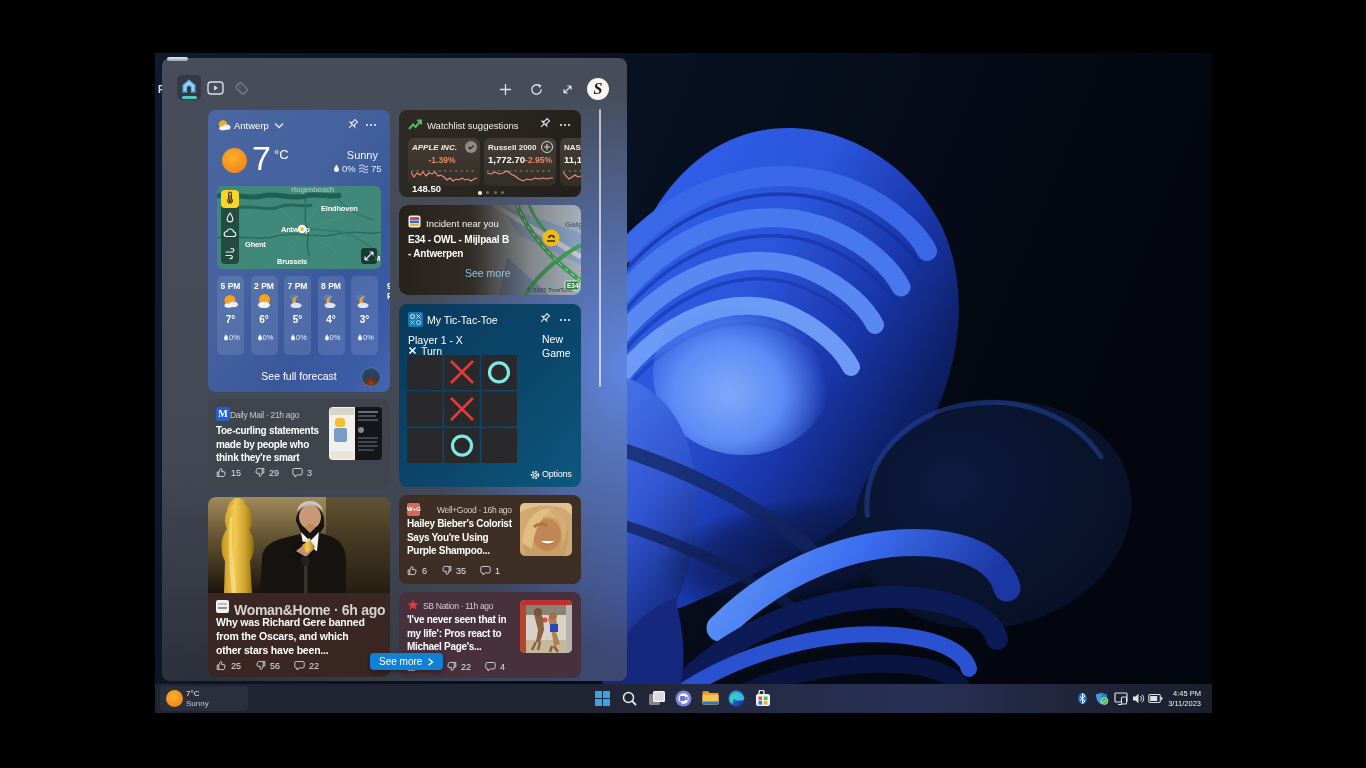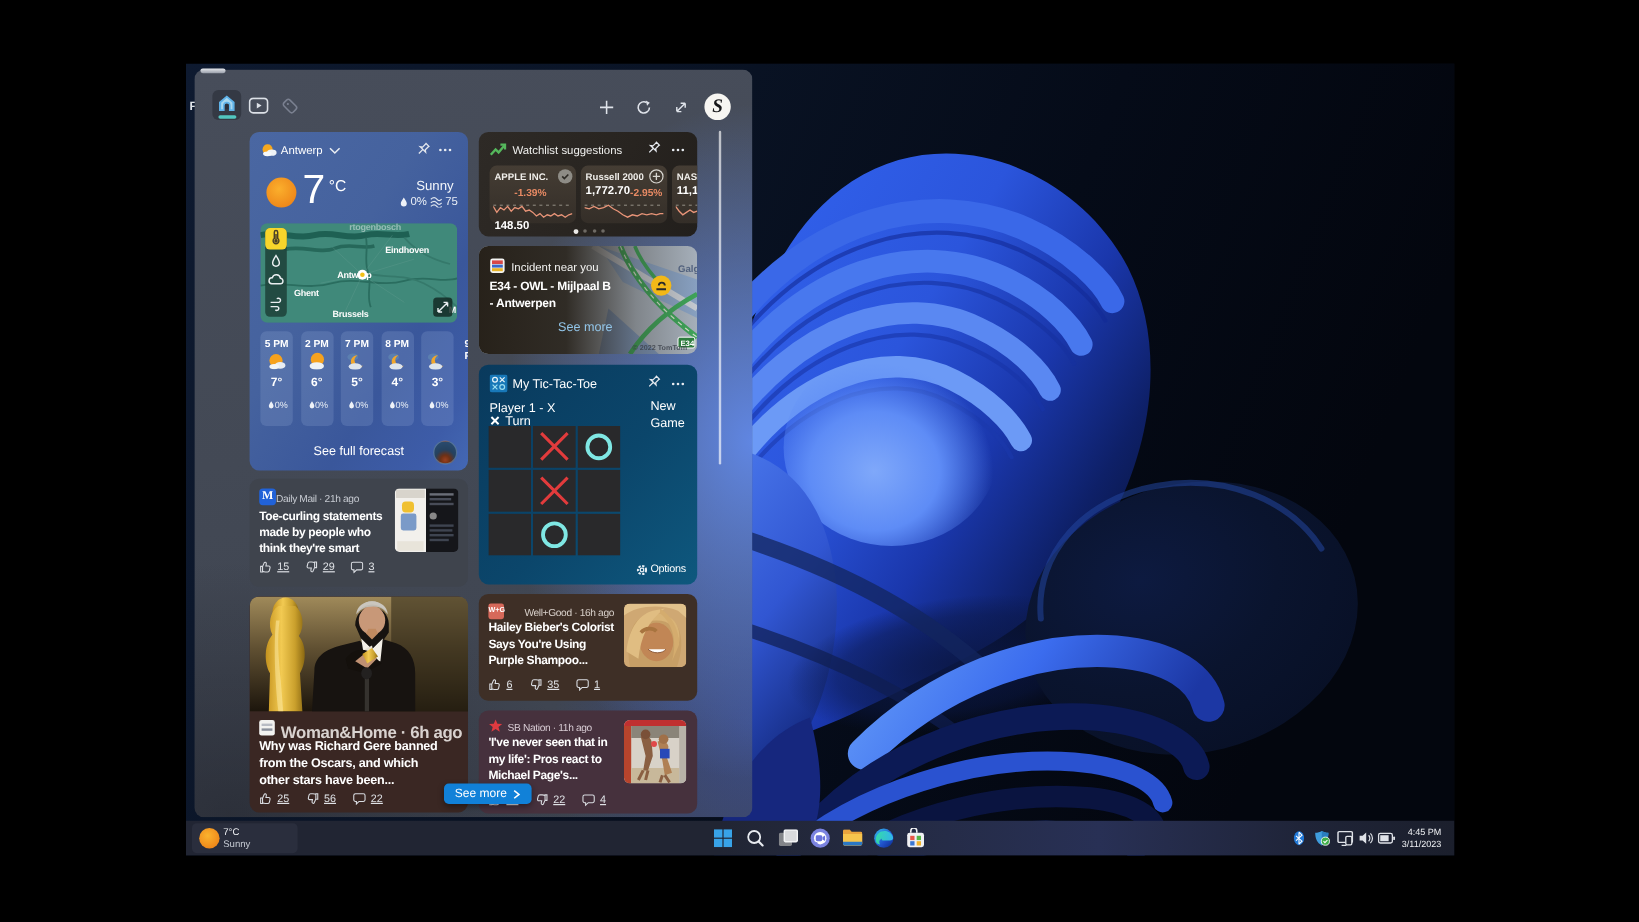--- a/index.html
+++ b/index.html
@@ -9,21 +9,21 @@
 #wall{position:absolute;left:0;top:0;}
 #taskbar{position:absolute;left:0;top:631px;width:1057px;height:29px;background:linear-gradient(90deg,#212533 0%,#212533 42%,#252c48 60%,#283055 72%,#1f2438 88%,#1b1f2c 100%);}
 #panel{position:absolute;left:7px;top:5px;width:465px;height:623px;border-radius:8px;overflow:hidden;
 background:
 radial-gradient(280px 380px at 465px 310px, rgba(96,134,226,1), rgba(96,134,226,0) 74%),
 radial-gradient(220px 280px at 465px 545px, rgba(58,80,165,0.6), rgba(58,80,165,0) 75%),
 radial-gradient(420px 300px at 30px 620px, rgba(30,32,40,0.55), rgba(30,32,40,0) 70%),
 linear-gradient(175deg,#474d5a 0%,#434955 50%,#3d434f 100%);}
 .card{position:absolute;border-radius:8px;overflow:hidden;}
 .hrow{position:absolute;display:flex;align-items:center;}
-.rx{display:flex;gap:4px;color:#dfe2e6;font-size:9px;text-decoration:underline;}
+.rx{display:flex;align-items:center;gap:4px;color:#dfe2e6;font-size:9px;}
 svg{display:block;}
 .abs{position:absolute;}
 </style>
 </head>
 <body>
 <div id="desktop">
   <svg id="wall" width="1057" height="660" viewBox="0 0 1057 660">
     <defs>
       <linearGradient id="bgg" x1="0" y1="0" x2="1" y2="0.25">
         <stop offset="0" stop-color="#0e1a30"></stop>
@@ -372,21 +372,21 @@
           <g transform="rotate(45 6.5 6.5)" fill="none" stroke="#e4e8ee" stroke-width="1.1">
             <path d="M4.2,1.2 h4.6 M4.9,1.2 v4.2 l-1.6,1.2 h6.4 l-1.6,-1.2 v-4.2 M6.5,6.8 v4.6"></path>
           </g>
         </svg>
       <svg class="abs" style="left:160px;top:13px;" width="12" height="4" viewBox="0 0 12 4">
           <circle cx="2" cy="2" r="1.1" fill="#e8ecf2"></circle>
           <circle cx="6" cy="2" r="1.1" fill="#e8ecf2"></circle>
           <circle cx="10" cy="2" r="1.1" fill="#e8ecf2"></circle>
         </svg>
       <div class="abs" style="left:9px;top:28px;width:72px;height:48px;border-radius:6px;background:linear-gradient(180deg,#453d34 0%,#342e28 100%);">
-        <div class="abs" style="left:4px;top:5px;font-size:8px;font-weight:bold;color:#f0eeea;">APPLE INC.</div>
+        <div class="abs" style="left:4px;top:5px;font-size:8px;font-weight:bold;color:#f0eeea;font-style:italic;">APPLE INC.</div>
         <div class="abs" style="left:57px;top:3px;width:12px;height:12px;border-radius:50%;background:#8e8c86;">
             <svg width="12" height="12" viewBox="0 0 12 12">
               <path d="M3.5,6 L5.3,7.8 L8.6,4.4" fill="none" stroke="#2e2b26" stroke-width="1.4"></path>
             </svg>
           </div>
         <div class="abs" style="left:4px;top:16px;font-size:9.5px;font-weight:bold;color:#fff;margin-top:29px;">148.50</div>
         <div class="abs" style="left:0;top:17px;width:68px;text-align:center;font-size:8.5px;font-weight:bold;color:#e88a64;">-1.39%</div>
         <svg class="abs" style="left:3px;top:30px;" width="66" height="16" viewBox="0 0 66 16">
           <line x1="0" y1="3" x2="66" y2="3" stroke="#9a948a" stroke-width="0.8" stroke-dasharray="2.5 3"></line>
           <path d="M0,4 L3,9 L6,5 L9,7 L12,4 L15,8 L18,5 L21,6 L24,4 L27,8 L30,7 L33,9 L36,12 L39,10 L42,13 L45,11 L48,12 L51,10 L54,12 L57,11 L60,13 L63,11 L66,10" fill="none" stroke="#e89478" stroke-width="1.1"></path>

